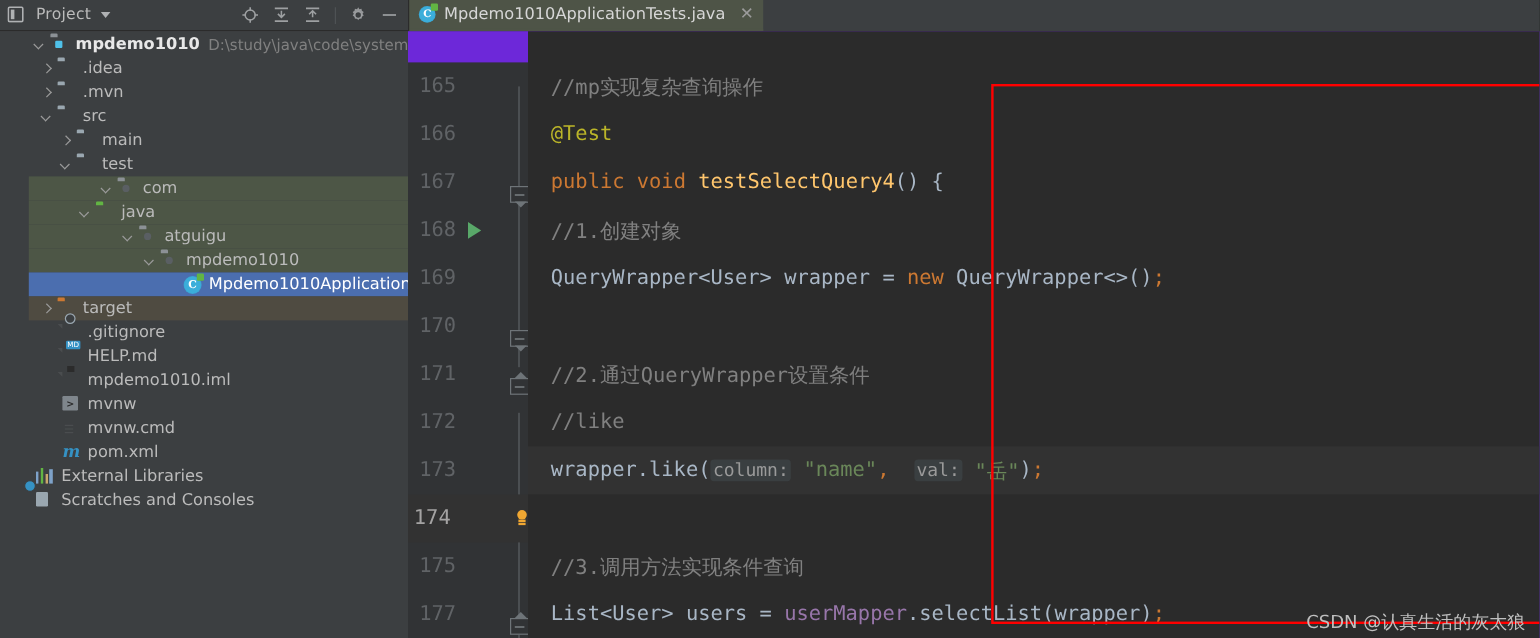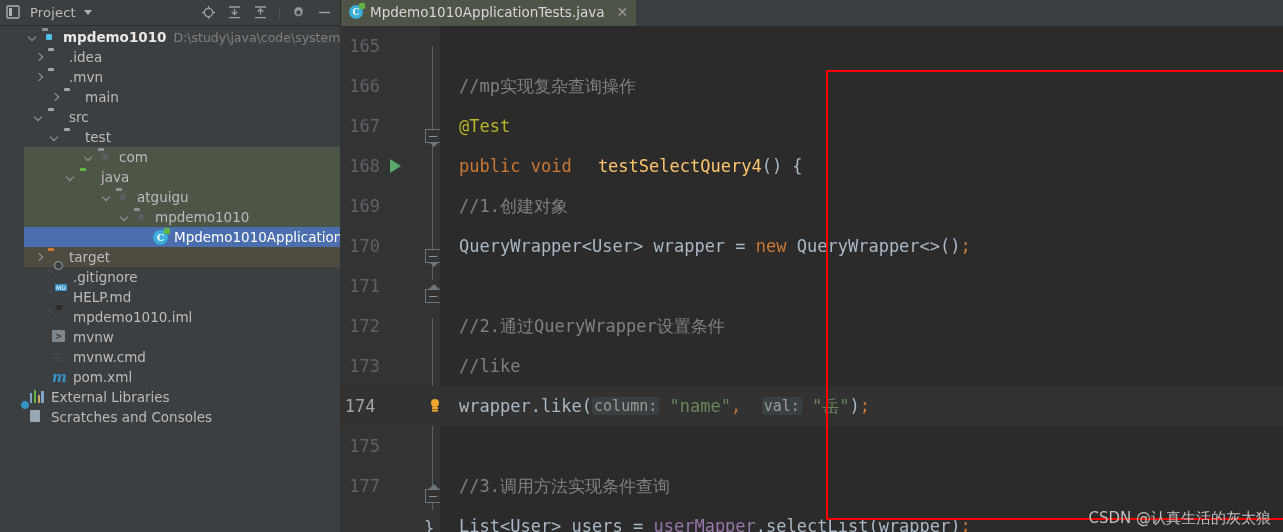--- a/index.html
+++ b/index.html
@@ -95,21 +95,21 @@
 
   
   .editor-area{flex:1;display:flex;flex-direction:column;background:#2B2B2B;position:relative;min-width:0;}
   .tabbar{height:26px;background:#3C3F41;display:flex;align-items:flex-end;flex:0 0 26px;}
   .tab{
     height:26px;background:#4E5447;display:flex;align-items:center;gap:6px;
     padding:0 8px 0 9px;box-sizing:border-box;color:#D6D6D6;font-size:13.5px;
     border-bottom:2px solid #4E5447;
   }
   .tab .close{color:#9B9B9B;font-size:14px;margin-left:6px;line-height:1;}
-  .editor-body{flex:1;display:flex;position:relative;overflow:hidden;background:#6d28d9;}
+  .editor-body{flex:1;display:flex;position:relative;overflow:hidden;background:#6d28d9;align-items:flex-end;}
 
   .gutter{
     width:100px;flex:0 0 100px;background:#313335;position:relative;
     font-family:"DejaVu Sans Mono","Liberation Mono",monospace;
   }
   .gline{
     height:40px;display:flex;align-items:center;position:relative;box-sizing:border-box;
   }
   .gline .num{
     width:44px;text-align:right;color:#606366;font-size:17px;
@@ -140,21 +140,21 @@
     font-family:"DejaVu Sans Mono","Liberation Mono",monospace;
     font-size:17px;
     overflow:hidden;
   }
   .cline{height:40px;display:flex;align-items:center;padding-left:19px;white-space:pre;box-sizing:border-box;}
   .cline.current{background:#323232;}
   .ind1{padding-left:19px;}
   .tk-comment{color:#808080;}
   .tk-anno{color:#BBB529;}
   .tk-kw{color:#CC7832;}
-  .tk-method{color:#FFC66D;margin-left:16px;}
+  .tk-method{color:#FFC66D;}
   .tk-plain{color:#A9B7C6;}
   .tk-string{color:#6A8759;}
   .tk-field{color:#9876AA;}
   .tk-semi{color:#CC7832;}
   .hint{
     color:#9A9A9A;background:#3A3F41;border-radius:3px;padding:0 2px;font-size:15px;
   }
 
   .redbox{
     position:absolute;border:2.5px solid #FF0000;pointer-events:none;
@@ -233,30 +233,30 @@
         <span class="ico"><span class="folder"></span></span>
         <span class="lbl">.idea</span>
       </div>
 
       <div class="row" style="padding-left:10px;">
         <span class="arrow right"></span>
         <span class="ico"><span class="folder"></span></span>
         <span class="lbl">.mvn</span>
       </div>
 
+      <div class="row" style="padding-left:10px;">
+        <span class="arrow down"></span>
+        <span class="ico"><span class="folder"></span></span>
+        <span class="lbl">src</span>
+      </div>
+
       <div class="row" style="padding-left:26px;">
         <span class="arrow right"></span>
         <span class="ico"><span class="folder"></span></span>
         <span class="lbl">main</span>
-      </div>
-
-      <div class="row" style="padding-left:10px;">
-        <span class="arrow down"></span>
-        <span class="ico"><span class="folder"></span></span>
-        <span class="lbl">src</span>
       </div>
 
       <div class="row" style="padding-left:26px;">
         <span class="arrow down"></span>
         <span class="ico"><span class="folder"></span></span>
         <span class="lbl">test</span>
       </div>
 
       <div class="row greenhl" style="padding-left:60px;">
         <span class="arrow down"></span>

